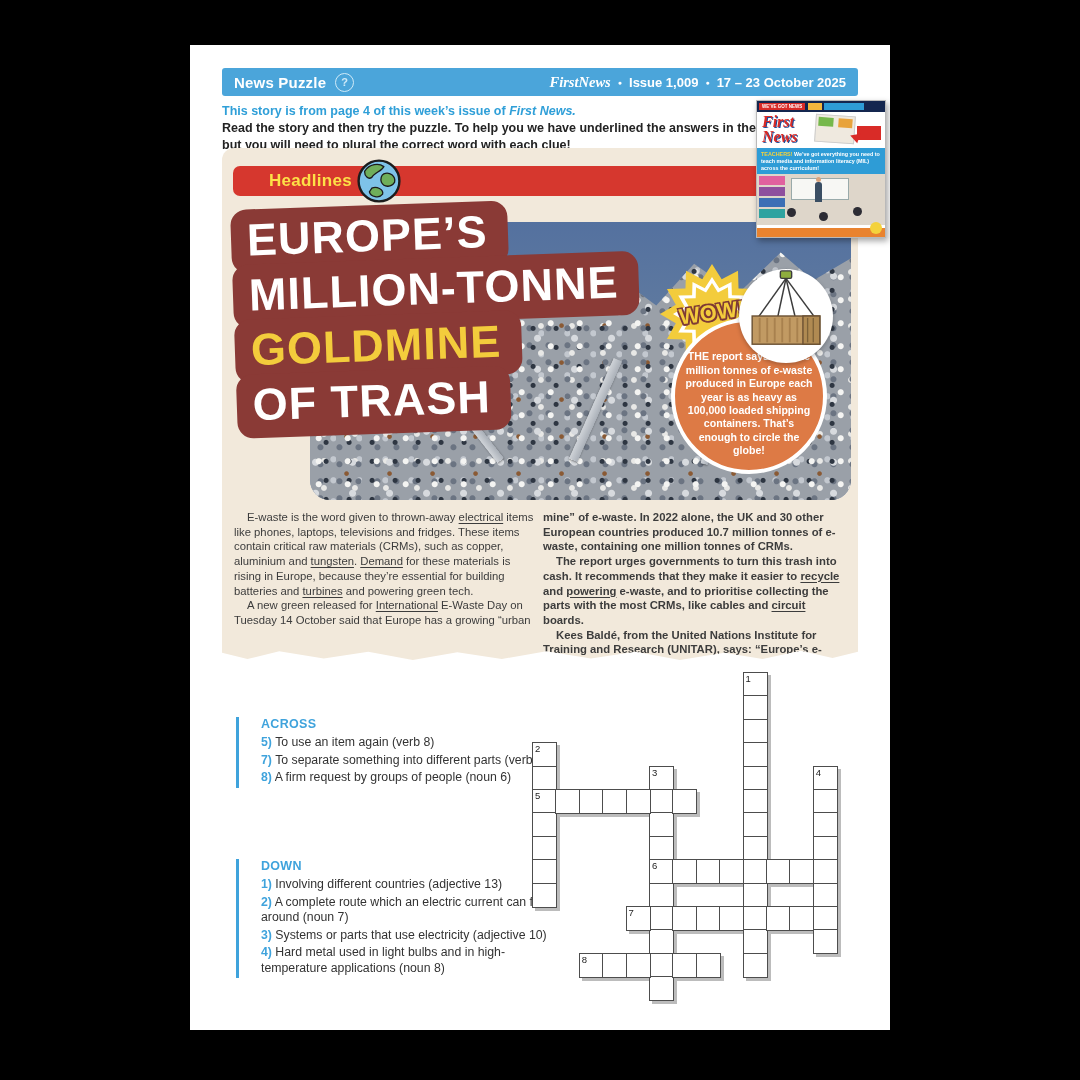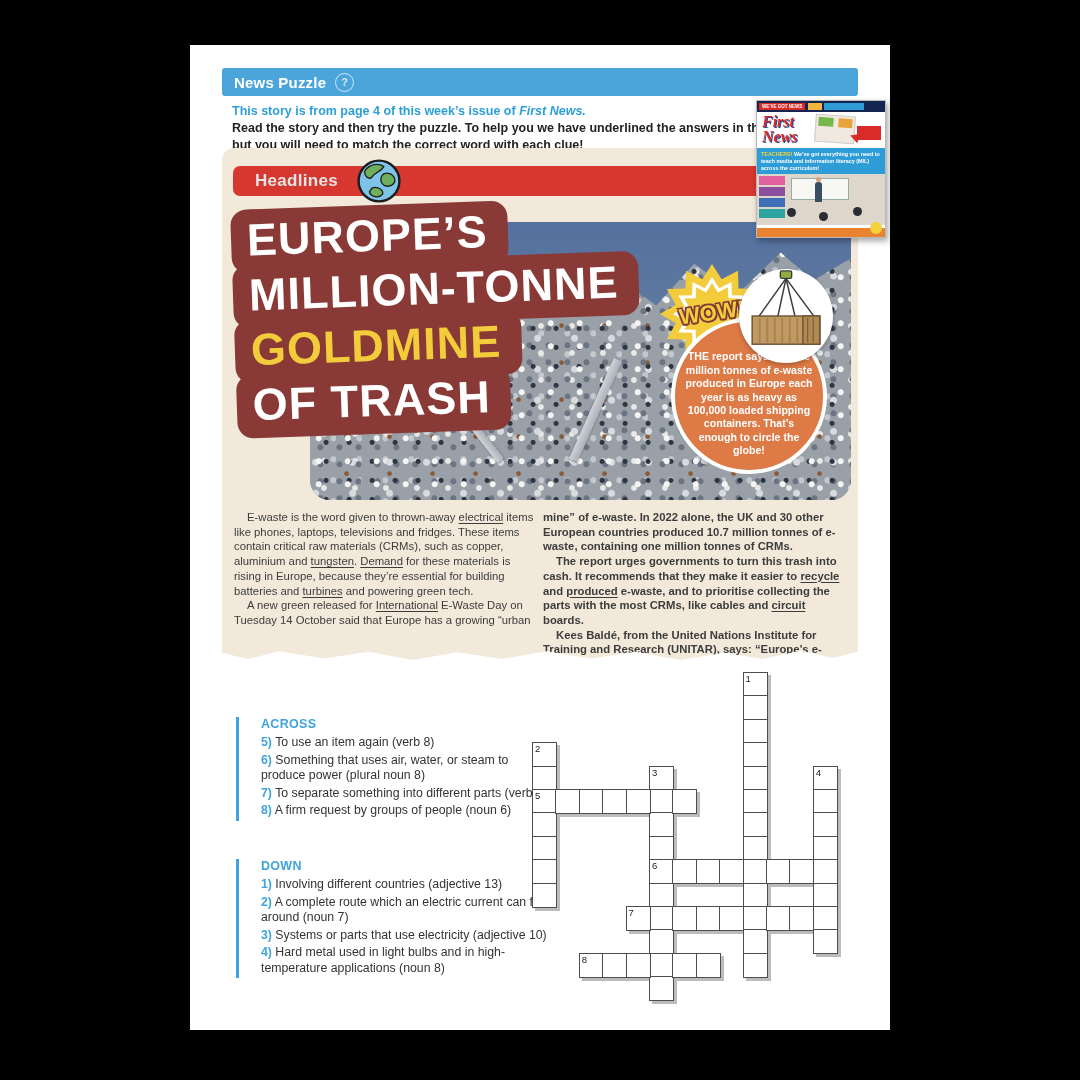--- a/index.html
+++ b/index.html
@@ -12,21 +12,21 @@
     border-radius:3px;display:flex;align-items:center;color:#fff;}
   .topbar-title{margin-left:12px;font-size:15px;font-weight:bold;letter-spacing:.2px;}
   .help{width:17px;height:17px;border:1.6px solid #cfeaf8;border-radius:50%;color:#cfeaf8;
     font-size:11px;font-weight:bold;display:flex;align-items:center;justify-content:center;margin-left:9px;}
   .topbar-right{margin-left:auto;margin-right:12px;display:flex;align-items:center;gap:7px;
     font-size:13px;font-weight:bold;}
   .brand{font-family:"Liberation Serif",serif;font-style:italic;font-weight:bold;font-size:14.5px;}
   .sep{font-size:7px;line-height:1;}
 
   
-  .intro{position:absolute;left:42px;top:58px;line-height:17px;font-size:12.5px;font-weight:bold;white-space:nowrap;}
+  .intro{position:absolute;left:32px;top:58px;line-height:17px;font-size:12.5px;font-weight:bold;white-space:nowrap;}
   .intro .l1{color:#2F9FD8;}
   .intro .l1 i{font-style:italic;}
   .intro .l2,.intro .l3{color:#232323;}
 
   
   .thumb{position:absolute;left:566px;top:55px;width:128px;height:136px;background:#fff;
     border:1px solid #b9b9b9;box-shadow:2px 3px 6px rgba(0,0,0,.35);z-index:9;overflow:hidden;}
   .t-topstrip{position:absolute;left:0;top:0;right:0;height:11px;background:#14264f;display:flex;align-items:center;}
   .t-badge{background:#d92b27;color:#fff;font-size:4.5px;font-weight:bold;padding:1px 3px;margin-left:2px;white-space:nowrap;}
   .t-chip1{width:14px;height:7px;background:#f4b63c;margin-left:3px;}
@@ -52,21 +52,21 @@
   .t-bottom{position:absolute;left:0;bottom:0;right:0;height:9px;background:#e9832f;}
   .t-dot{position:absolute;right:3px;bottom:3px;width:12px;height:12px;border-radius:50%;background:#f4d23c;}
 
   
   .panel{position:absolute;left:32px;top:103px;width:636px;height:512px;background:#F2E9DB;
     border-radius:12px 12px 0 0;
     clip-path:polygon(0 0,100% 0,100% 98.4%,96% 99.6%,91% 98.2%,85% 99.8%,79% 98.6%,72% 100%,65% 98.4%,58% 99.7%,51% 98.3%,44% 99.8%,37% 98.5%,30% 100%,23% 98.4%,16% 99.7%,9% 98.3%,4% 99.8%,0 98.6%);}
 
   .banner{position:absolute;left:11px;top:18px;width:618px;height:30px;background:#D6372E;border-radius:7px;
     display:flex;align-items:center;}
-  .banner-label{color:#e5e5e5;font-size:17px;font-weight:bold;margin-left:22px;letter-spacing:.3px;}
+  .banner-label{color:#fde047;font-size:17px;font-weight:bold;margin-left:36px;letter-spacing:.3px;}
   .globe{position:absolute;left:122px;top:-9px;width:48px;height:48px;z-index:3;}
 
   
   .photo{position:absolute;left:88px;top:74px;width:541px;height:278px;border-radius:6px 10px 20px 20px;
     overflow:hidden;background:linear-gradient(180deg,#54719f 0%,#67809f 60%,#8b9cb8 100%);}
   .trash{position:absolute;inset:0;
     background-color:#9aa0a8;
     background-image:
       radial-gradient(circle at 30% 40%,#f4f4f2 0 2.5px,transparent 3.5px),
       radial-gradient(circle at 70% 60%,#2e3642 0 2px,transparent 3px),
@@ -126,26 +126,33 @@
   svg{display:block;}
 </style>
 </head>
 <body>
 <div class="stage">
 <div class="page">
 
   <div class="topbar">
     <span class="topbar-title">News Puzzle</span>
     <span class="help">?</span>
+    <span class="topbar-right">
+      <span class="brand">FirstNews</span>
+      <span class="sep">●</span>
+      <span>Issue 1,009</span>
+      <span class="sep">●</span>
+      <span>17 – 23 October 2025</span>
+    </span>
   </div>
 
   <div class="intro">
     <div class="l1"><span>This story is from page 4 of this week’s issue of </span><i>First News.</i></div>
     <div class="l2">Read the story and then try the puzzle. To help you we have underlined the answers in the story,</div>
-    <div class="l3">but you will need to match the correct word with each clue!</div>
+    <div class="l3">but you will need to plural the correct word with each clue!</div>
   </div>
 
   <div class="thumb">
     <div class="t-topstrip">
       <span class="t-badge">WE’VE GOT NEWS</span>
       <span class="t-chip1"></span>
       <span class="t-chip2"></span>
     </div>
     <div class="t-mast">
       <div class="t-logo">
@@ -233,30 +240,29 @@
         <line x1="79" y1="52" x2="79" y2="78" stroke="#7d6138" stroke-width="1.4"></line>
       </svg>
     </div>
 
     <div class="artcol c1" id="art-col1">
           <p class="ind"><span>E-waste is the word given to thrown-away </span><span class="ul">electrical</span><span> items like phones, laptops, televisions and fridges. These items contain critical raw materials (CRMs), such as copper, aluminium and </span><span class="ul">tungsten</span><span>. </span><span class="ul">Demand</span><span> for these materials is rising in Europe, because they’re essential for building batteries and </span><span class="ul">turbines</span><span> and powering green tech.</span></p>
           <p class="ind"><span>A new green released for </span><span class="ul">International</span><span> E-Waste Day on Tuesday 14 October said that Europe has a growing “urban</span></p>
         </div>
     <div class="artcol c2" id="art-col2">
           <p class=""><span>mine” of e-waste. In 2022 alone, the UK and 30 other European countries produced 10.7 million tonnes of e-waste, containing one million tonnes of CRMs.</span></p>
-          <p class="ind"><span>The report urges governments to turn this trash into cash. It recommends that they make it easier to </span><span class="ul">recycle</span><span> and </span><span class="ul">produced</span><span> e-waste, and to prioritise collecting the parts with the most CRMs, like cables and </span><span class="ul">circuit</span><span> boards.</span></p>
+          <p class="ind"><span>The report urges governments to turn this trash into cash. It recommends that they make it easier to </span><span class="ul">recycle</span><span> and </span><span class="ul">powering</span><span> e-waste, and to prioritise collecting the parts with the most CRMs, like cables and </span><span class="ul">circuit</span><span> boards.</span></p>
           <p class="ind"><span>Kees Baldé, from the United Nations Institute for Training and Research (UNITAR), says: “Europe’s e-waste is not trash, it’s a multi-billion-euro resource waiting to be unlocked.”</span></p>
         </div>
   </div>
 
   <div class="clues across">
     <p class="clue-head">ACROSS</p>
     <div id="across-list">
           <p class="clue"><span class="num">5)</span><span> To use an item again (verb 8)</span></p>
-          <p class="clue"><span class="num">6)</span><span> Something that uses air, water, or steam to produce power (plural noun 8)</span></p>
           <p class="clue"><span class="num">7)</span><span> To separate something into different parts (verb 9)</span></p>
           <p class="clue"><span class="num">8)</span><span> A firm request by groups of people (noun 6)</span></p>
         </div>
   </div>
   <div class="clues down">
     <p class="clue-head">DOWN</p>
     <div id="down-list">
           <p class="clue"><span class="num">1)</span><span> Involving different countries (adjective 13)</span></p>
           <p class="clue"><span class="num">2)</span><span> A complete route which an electric current can flow around (noun 7)</span></p>
           <p class="clue"><span class="num">3)</span><span> Systems or parts that use electricity (adjective 10)</span></p>

